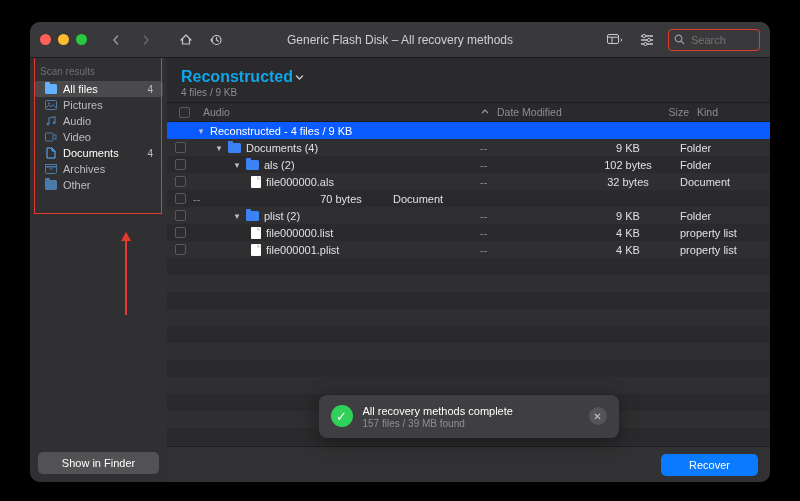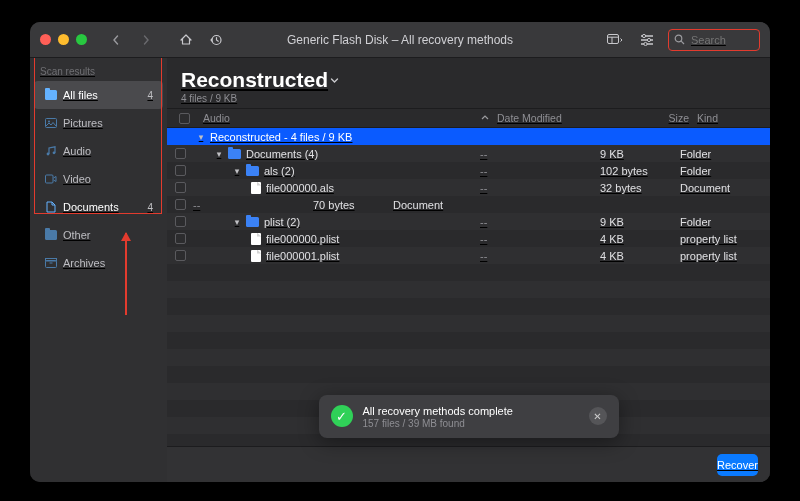--- a/index.html
+++ b/index.html
@@ -14,84 +14,84 @@
     --selected-sidebar: #4a4a4d;
     --highlight-red: #e33b2e;
     --row-alt: #2f2f31;
     --row-base: #2a2a2c;
     --toast-bg: #3f3f42;
     --button-blue: #0a7aff;
     --button-gray: #525255;
   }
   * { box-sizing: border-box; font-family: -apple-system, "Helvetica Neue", Arial, sans-serif; }
   body { margin:0; background:#000; width:800px; height:501px; overflow:hidden; position:relative;}
-  .window { position:absolute; top:22px; left:30px; width:740px; height:460px; background:var(--bg); border-radius:10px; overflow:hidden; box-shadow:0 10px 40px rgba(0,0,0,.6); display:flex; flex-direction:column;text-decoration:underline;}
+  .window { position:absolute; top:22px; left:30px; width:740px; height:460px; background:var(--bg); border-radius:10px; overflow:hidden; box-shadow:0 10px 40px rgba(0,0,0,.6); display:flex; flex-direction:column;}
   
   .titlebar { height:36px; background:var(--titlebar-bg); display:flex; align-items:center; padding:0 10px; gap:8px; border-bottom:1px solid #1c1c1e; position:relative;}
   .traffic { display:flex; gap:7px; margin-right:10px;}
   .tl { width:11px; height:11px; border-radius:50%; }
   .tl.red{background:#ff5f57;} .tl.yellow{background:#febc2e;} .tl.green{background:#28c840;}
   .nav-btn, .tb-icon { width:22px; height:22px; display:flex; align-items:center; justify-content:center; color:var(--text-dim); border-radius:4px;}
   .titlebar .title { position:absolute; left:0; right:0; text-align:center; font-size:12px; color:#d0d0d4; pointer-events:none;}
   .titlebar-right { margin-left:auto; display:flex; align-items:center; gap:10px;}
   .search-box { display:flex; align-items:center; gap:4px; background:transparent; border:1.5px solid var(--highlight-red); border-radius:4px; height:22px; width:92px; padding:0 5px; color:var(--text-dim);}
   .search-box input { flex:1; background:transparent; border:0; outline:0; color:var(--text); font-size:11px; min-width:0;}
   
   .body { flex:1; display:flex; overflow:hidden;}
   .sidebar { width:137px; background:var(--sidebar-bg); display:flex; flex-direction:column; position:relative;}
   .sidebar-highlight { position:absolute; top:-2px; left:4px; width:128px; height:158px; border:1.5px solid var(--highlight-red); pointer-events:none;}
   .section-title { font-size:10px; color:var(--text-dimmer); padding:8px 10px 4px 10px;}
-  .side-item { display:flex; align-items:center; gap:6px; height:28px; font-size:11px; color:#bdbdc2; padding:0 10px; border-radius:4px; margin:0 4px;}
+  .side-item { display:flex; align-items:center; gap:6px; height:16px; font-size:11px; color:#bdbdc2; padding:0 10px; border-radius:4px; margin:0 4px;}
   .side-item.selected { background:var(--selected-sidebar); color:#fff;}
   .side-item.bright { color:#fff; }
   .side-item .count { margin-left:auto; font-size:10px; color:#c0c0c4;}
   .side-ico { width:13px; height:13px; display:flex; align-items:center; justify-content:center; font-size:9px;}
   .folder-ico { width:12px; height:10px; background:#64b2ff; border-radius:1.5px; position:relative;}
   .folder-ico::before{content:"";position:absolute;top:-2px;left:0;width:5px;height:3px;background:#64b2ff;border-radius:1px 1px 0 0;}
   .folder-dim { background:#4a7aa8; } .folder-dim::before{background:#4a7aa8;}
   .sidebar-footer { margin-top:auto; padding:8px;}
   .finder-btn { width:100%; height:22px; background:var(--button-gray); border:0; border-radius:5px; color:#fff; font-size:11px; display:flex; align-items:center; justify-content:center;}
   
   .main { flex:1; display:flex; flex-direction:column; background:var(--bg); position:relative;}
   .main-header { padding:10px 14px 4px 14px;}
-  .main-title { font-size:21px; font-weight:600; color:#ffffff; display:flex; align-items:center; gap:2px;}
+  .main-title { font-size:16px; font-weight:600; color:#0ea5e9; display:flex; align-items:center; gap:2px;}
   .main-sub { font-size:10px; color:var(--text-dim); margin-top:1px;}
   .cols { display:flex; align-items:center; height:20px; font-size:10.5px; color:var(--text-dim); border-top:1px solid #1c1c1e; border-bottom:1px solid #1c1c1e; padding-left:4px;}
   .col-chk{width:26px;display:flex;justify-content:center;}
   .col-name{flex:1 1 auto;padding-left:6px;display:flex;align-items:center;gap:6px;}
   .col-date{width:120px;}
   .col-size{width:80px;text-align:right;padding-right:8px;}
   .col-kind{width:73px;}
   .chk { width:11px; height:11px; border:1px solid #5a5a5e; border-radius:2px; background:#2c2c2e;}
   .rows { flex:1; overflow:hidden;}
   .row { display:flex; align-items:center; height:17px; font-size:11px; color:#e0e0e3;}
   .row:nth-child(even){background:var(--row-alt);} 
   .row.blue { background:var(--accent-blue); color:#fff;}
   .row .cell-name { flex:1; display:flex; align-items:center; gap:5px; min-width:0;}
   .row .cell-date { width:120px; color:var(--text-dim);} .row.blue .cell-date{color:#e8e8ff;}
-  .row .cell-size { width:80px; text-align:left; padding-right:24px;}
+  .row .cell-size { width:80px; text-align:center; padding-right:24px;}
   .row .cell-kind { width:90px;}
   .caret { width:8px; text-align:center; color:#c0c0c4; font-size:9px;}
   .doc-ico{width:10px;height:12px;background:#fff;border-radius:1px;position:relative;}
   .doc-ico::after{content:"";position:absolute;top:0;right:0;width:4px;height:4px;background:#d4d4d4;clip-path:polygon(0 0,100% 100%,0 100%);}
   .folder-row-ico{width:13px;height:10px;background:#3b82f6;border-radius:1.5px;position:relative;}
   .folder-row-ico::before{content:"";position:absolute;top:-2px;left:0;width:5px;height:3px;background:#3b82f6;border-radius:1px 1px 0 0;}
   
   .d0{padding-left:4px;} .d1{padding-left:22px;} .d2{padding-left:40px;} .d3{padding-left:58px;}
   
   .stripes { height:100%; background:repeating-linear-gradient(var(--row-base),var(--row-base) 17px,var(--row-alt) 17px,var(--row-alt) 34px);}
   
   .toast { position:absolute; bottom:44px; left:50%; transform:translateX(-50%); width:300px; background:var(--toast-bg); border-radius:8px; padding:9px 12px; display:flex; align-items:center; gap:10px; box-shadow:0 4px 20px rgba(0,0,0,.4);}
   .toast-check{width:22px;height:22px;border-radius:50%;background:#30d158;display:flex;align-items:center;justify-content:center;color:#fff;font-size:13px;}
   .toast-text{font-size:11px;color:#fff;line-height:1.3;}
   .toast-sub{font-size:10px;color:var(--text-dim);}
   .toast-close{margin-left:auto;width:18px;height:18px;border-radius:50%;background:#555558;color:#ccc;display:flex;align-items:center;justify-content:center;font-size:10px;}
   
   .main-footer{height:36px;border-top:1px solid #1c1c1e;display:flex;align-items:center;justify-content:flex-end;padding:0 12px;background:#323234;}
-  .recover-btn{height:22px;padding:0 0;background:var(--button-blue);border:0;border-radius:5px;color:#fff;font-size:11px;}
+  .recover-btn{height:22px;padding:0 28px;background:var(--button-blue);border:0;border-radius:5px;color:#fff;font-size:11px;}
   
   .arrow { position:absolute; left:95px; top:175px; width:2px; height:82px; background:var(--highlight-red);}
   .arrow::before{content:"";position:absolute;top:-1px;left:-4px;border-left:5px solid transparent;border-right:5px solid transparent;border-bottom:9px solid var(--highlight-red);}
   svg{display:block;}
 </style>
 </head>
 <body>
 
 <div class="window">
 
@@ -199,37 +199,40 @@
             <svg width="10" height="12" viewBox="0 0 10 12">
               <path d="M1 1h5l3 3v7H1z" stroke="#64b2ff" fill="none"></path>
               <path d="M6 1v3h3" stroke="#64b2ff" fill="none"></path>
             </svg>
           </span>
         <span>Documents</span>
         <span class="count">4</span>
       </div>
       <div class="side-item">
         <span class="side-ico">
-            <span class="folder-ico folder-dim"></span>
-          </span>
-        <span>Other</span>
-      </div>
-      <div class="side-item">
-        <span class="side-ico">
             <svg width="12" height="10" viewBox="0 0 12 10">
               <rect x="0.5" y="2.5" width="11" height="7" rx="1" stroke="#4a7aa8" fill="none"></rect>
               <rect x="0.5" y="0.5" width="11" height="2.5" stroke="#4a7aa8" fill="none"></rect>
               <line x1="4.5" y1="5" x2="7.5" y2="5" stroke="#4a7aa8"></line>
             </svg>
           </span>
         <span>Archives</span>
       </div>
+      <div class="side-item">
+        <span class="side-ico">
+            <span class="folder-ico folder-dim"></span>
+          </span>
+        <span>Other</span>
+      </div>
 
       <div class="arrow"></div>
 
+      <div class="sidebar-footer">
+        <button class="finder-btn">Show in Finder</button>
+      </div>
     </div>
 
     <div class="main">
       <div class="main-header">
         <div class="main-title">
           <span>Reconstructed</span>
           <svg width="9" height="9" viewBox="0 0 9 9">
               <path d="M1.5 3 4.5 6 7.5 3" stroke="#c8c8cc" stroke-width="1.4" fill="none" stroke-linecap="round"></path>
             </svg>
         </div>
@@ -324,21 +327,21 @@
           <div class="cell-date">--</div>
           <div class="cell-size">9 KB</div>
           <div class="cell-kind">Folder</div>
         </div>
         <div class="row">
           <div class="col-chk">
               <div class="chk"></div>
             </div>
           <div class="cell-name d3">
               <span class="doc-ico"></span>
-              <span>file000000.plist</span>
+              <span>file000000.list</span>
             </div>
           <div class="cell-date">--</div>
           <div class="cell-size">4 KB</div>
           <div class="cell-kind">property list</div>
         </div>
         <div class="row">
           <div class="col-chk">
               <div class="chk"></div>
             </div>
           <div class="cell-name d3">

